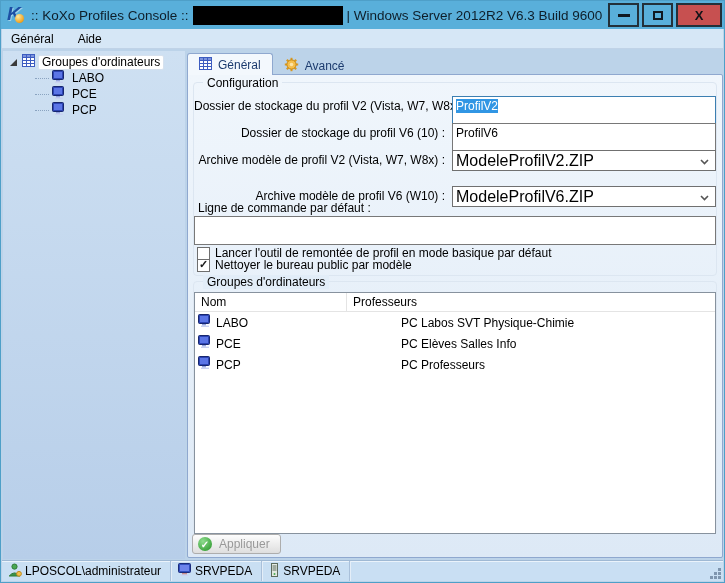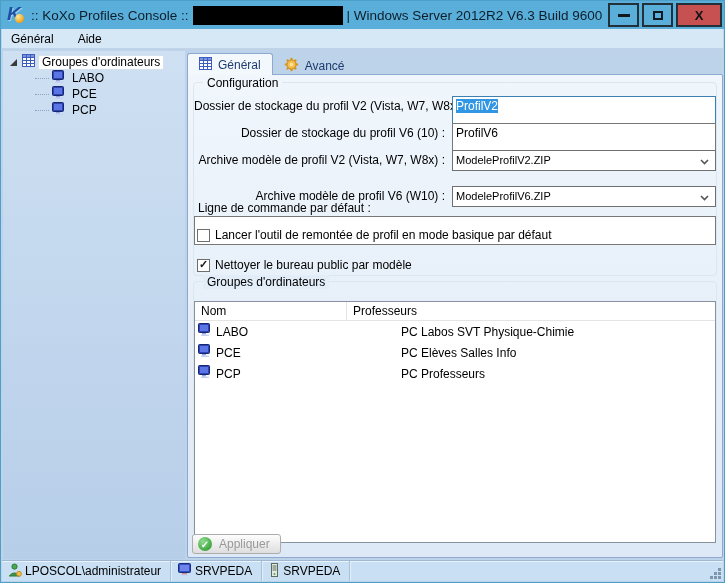--- a/index.html
+++ b/index.html
@@ -70,32 +70,32 @@
 
   .frow { position:absolute; left:6px; width:522px; height:21px; display:flex; font-size:12px; }
   .frow .flabel { width:258px; text-align:right; padding-right:7px; line-height:21px; color:#000; white-space:nowrap; }
   .tbox { flex:1; height:29px; background:#fff; border:1px solid #787878;
     font-size:12px; line-height:19px; padding:0 3px; color:#000;
     font-family:"Liberation Sans",sans-serif; }
   .tbox.focus { border-color:#3C7FB1; }
   .tbox .sel { background:#3196E4; color:#fff; }
   input.tbox { outline:none; }
   .combo { position:relative; flex:1; height:21px; background:#fff; border:1px solid #707070;
-    font-size:11px; line-height:19px; padding:0 3px; color:#000; cursor:pointer; }
+    font-size:16px; line-height:19px; padding:0 3px; color:#000; cursor:pointer; }
   .combo svg { position:absolute; right:6px; top:8px; }
 
   .cmd-label { position:absolute; left:10px; top:126px; font-size:12px; color:#000; }
   .cbrow { position:absolute; left:9px; display:flex; align-items:center; gap:5px;
     font-size:12px; color:#000; height:14px; cursor:default; }
   .cb { width:13px; height:13px; background:#fff; border:1px solid #6E6E6E;
     display:flex; align-items:center; justify-content:center; }
   .cb.checked::after { content:"✓"; font-size:11px; font-weight:bold; color:#1A1A1A; margin-top:-1px; }
 
   
-  .gtable { position:absolute; left:6px; top:226px; width:522px; height:242px;
+  .gtable { position:absolute; left:6px; top:217px; width:522px; height:242px;
     background:#fff; border:1px solid #87929E; font-size:12px; color:#000; }
   .thead { display:flex; height:19px; border-bottom:1px solid #E4E4E4; }
   .thead .c1 { width:152px; padding-left:6px; line-height:19px; border-right:1px solid #E4E4E4; }
   .thead .c2 { flex:1; padding-left:6px; line-height:19px; }
   .trow { display:flex; align-items:center; height:21px; cursor:default; }
   .trow .c1 { width:152px; display:flex; align-items:center; gap:4px; padding-left:3px; }
   .trow .c2 { flex:1; padding-left:6px;margin-left:48px; }
 
   
   .apply { position:absolute; left:4px; bottom:3px; width:89px; height:20px;
@@ -267,21 +267,21 @@
             <polyline points="1,1 4.5,4.5 8,1" fill="none" stroke="#555" stroke-width="1.6"></polyline>
           </svg>
       </div>
     </div>
 
     <span class="cmd-label">Ligne de commande par défaut :</span>
     <div class="frow" style="top:141px">
       <input class="tbox" value="" style="">
     </div>
 
-    <div class="cbrow" style="top:153px">
+    <div class="cbrow" style="top:171px">
       <span class="cb"></span>
       <span>Lancer l'outil de remontée de profil en mode basique par défaut</span>
     </div>
     <div class="cbrow" style="top:183px">
       <span class="cb checked"></span>
       <span>Nettoyer le bureau public par modèle</span>
     </div>
 
     <div class="groupbox gb-groups">
       <span class="gb-label">Groupes d'ordinateurs</span>

